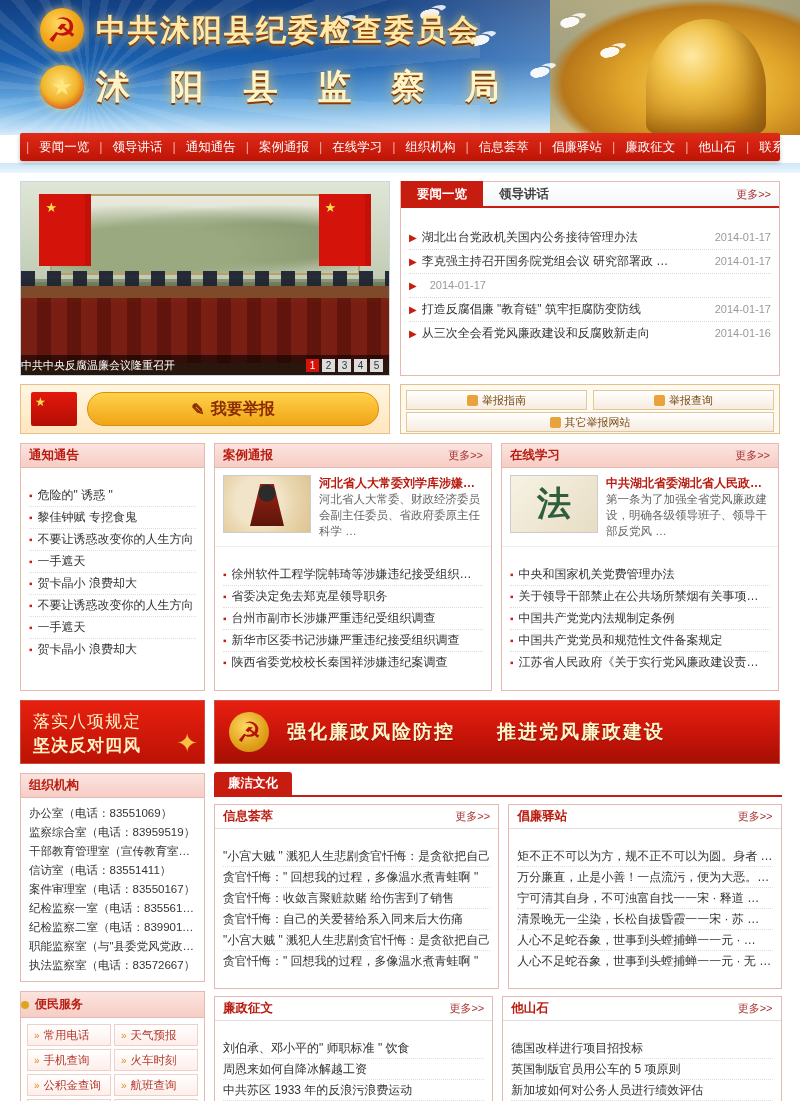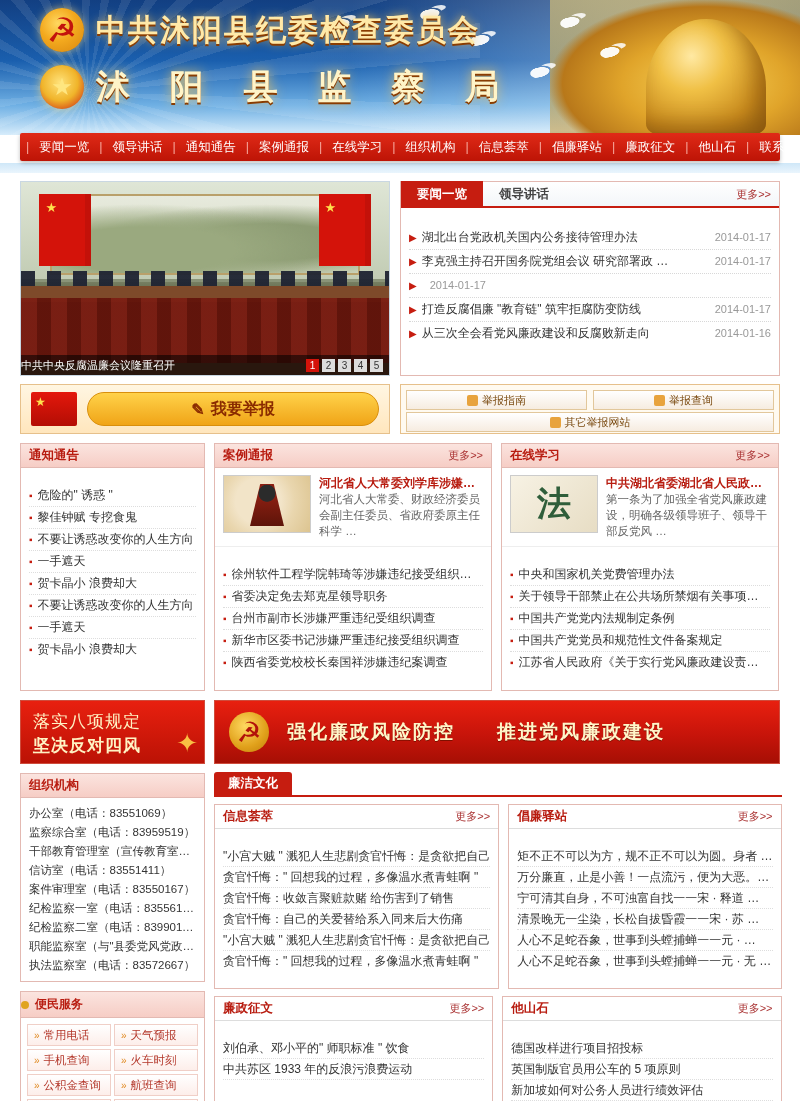--- a/index.html
+++ b/index.html
@@ -658,20 +658,23 @@
           <div class="box">
             <div class="sub-hd">
               <span>廉政征文</span>
               <span class="more">更多&gt;&gt;</span>
             </div>
             <ul class="plist listpad">
               <li>
                   <span class="txt">刘伯承、邓小平的" 师职标准 " 饮食</span>
                 </li>
               <li>
+                  <span class="txt">周恩来如何自降冰解越工资</span>
+                </li>
+              <li>
                   <span class="txt">中共苏区 1933 年的反浪污浪费运动</span>
                 </li>
 
             </ul>
           </div>
 
           <div class="box">
             <div class="sub-hd">
               <span>他山石</span>
               <span class="more">更多&gt;&gt;</span>

